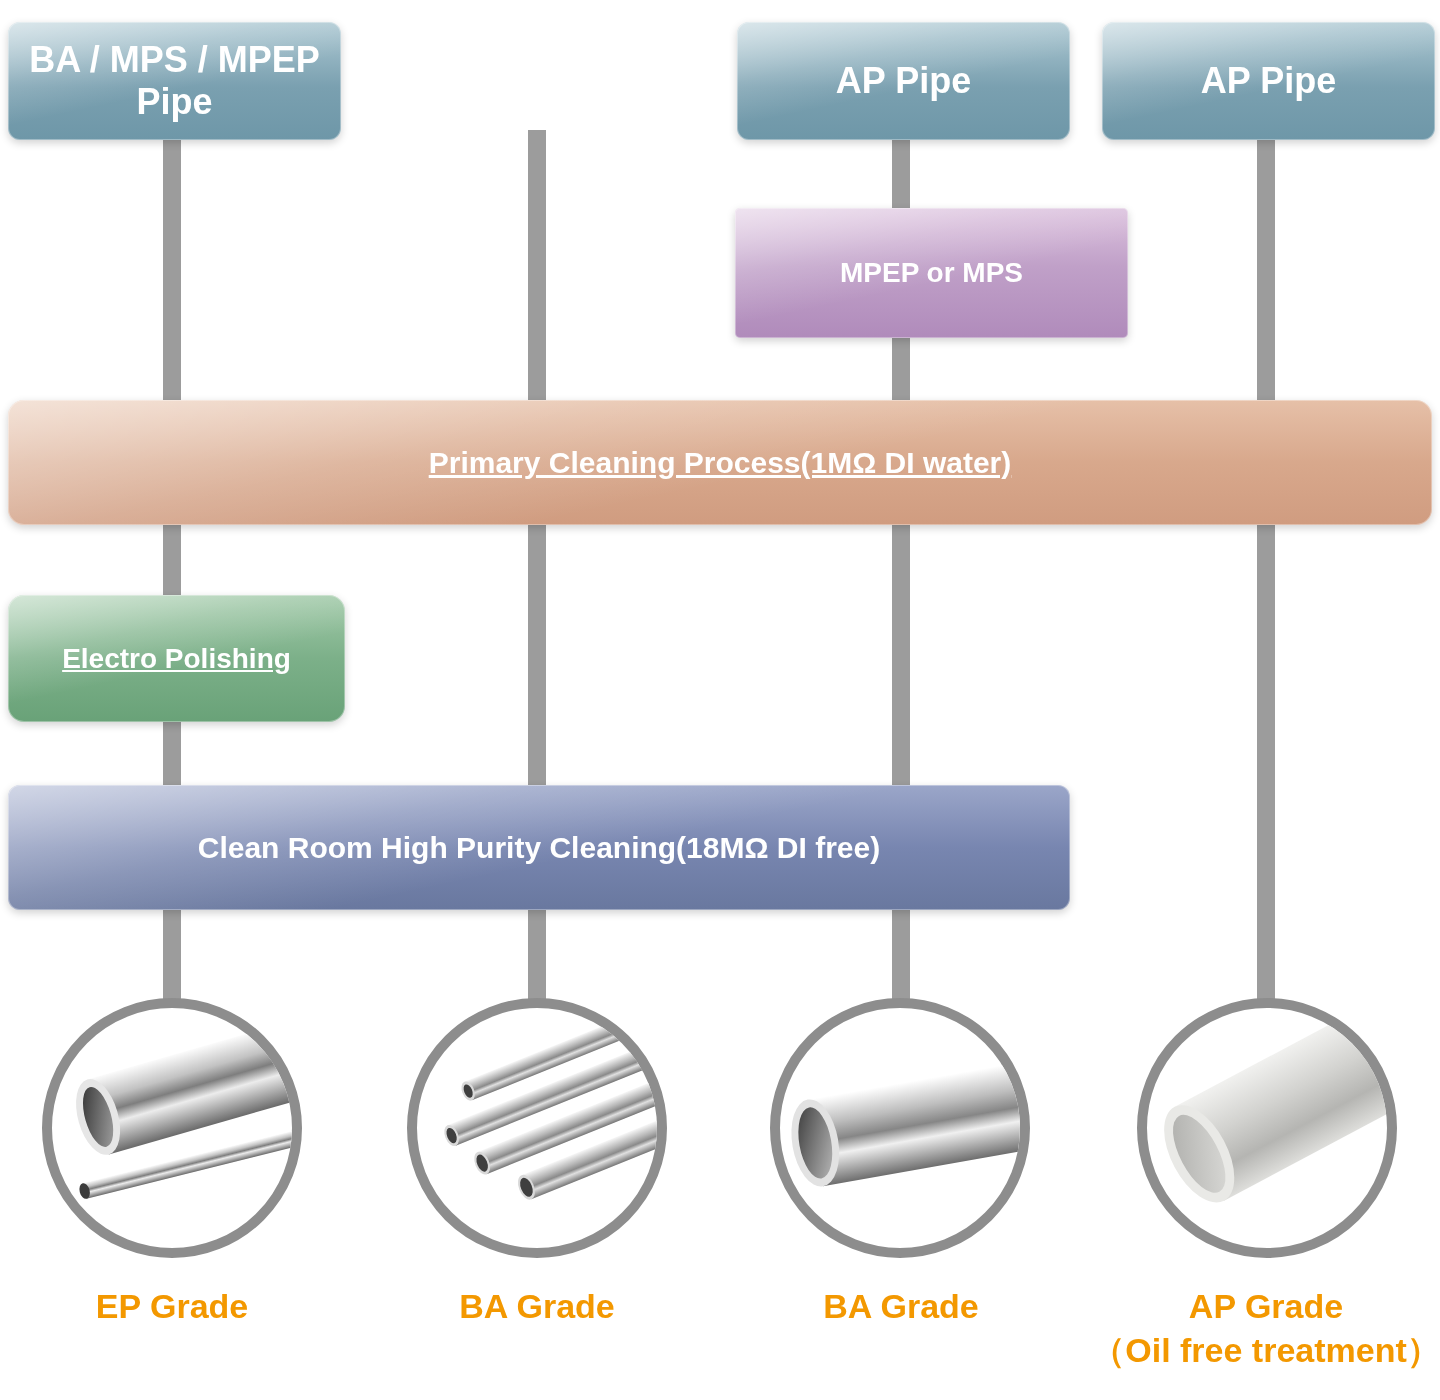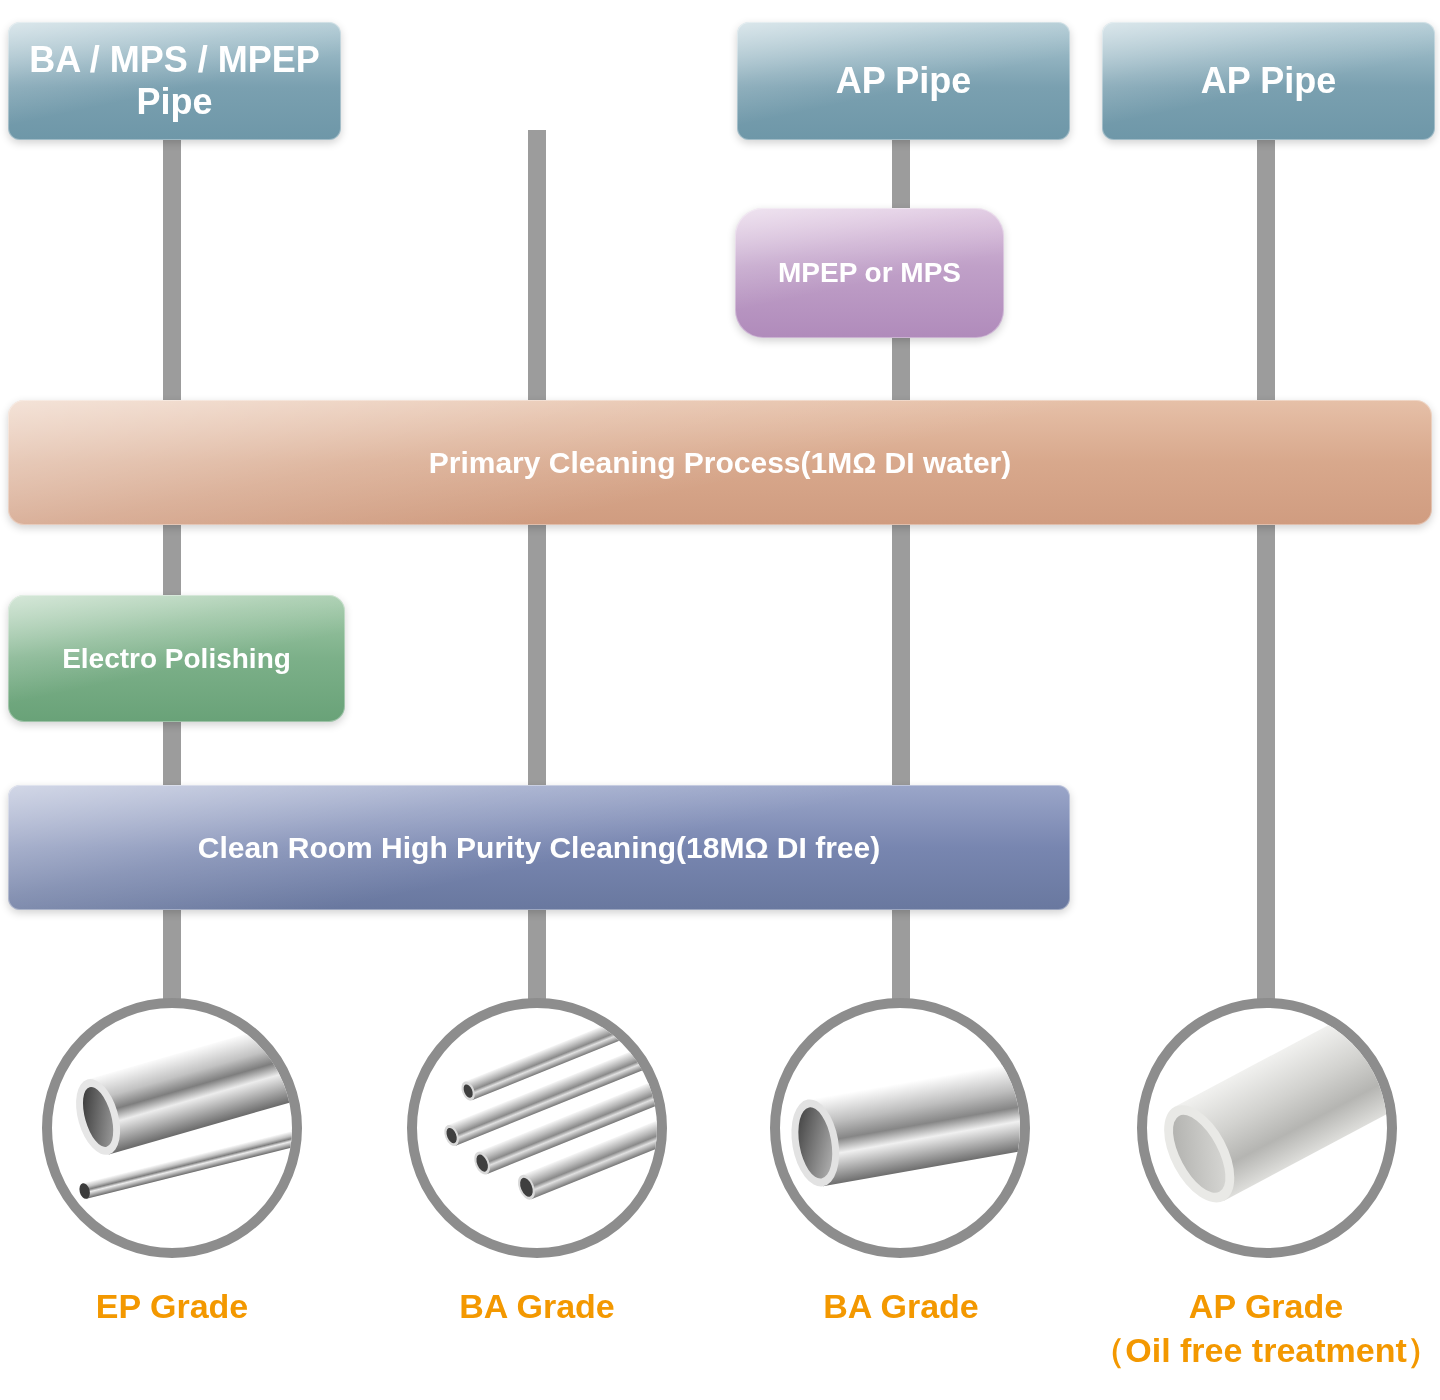--- a/index.html
+++ b/index.html
@@ -23,30 +23,32 @@
     content:"";position:absolute;inset:0;border-radius:inherit;
     background:linear-gradient(168deg, rgba(255,255,255,0.55) 0%, rgba(255,255,255,0.18) 32%, rgba(255,255,255,0) 55%);
     pointer-events:none;
   }
   .node span{position:relative;z-index:1;}
   .top-box{
     top:22px;width:333px;height:118px;font-size:36px;
     background:linear-gradient(180deg,#aec9d3 0%,#7aa0b0 55%,#6e97a8 100%);
   }
   .mpep-box{
-    left:735px;top:208px;width:269px;height:130px;font-size:28px;border-radius:28px;
+    left:735px;top:208px;width:393px;height:130px;font-size:28px;border-radius:5px;
     background:linear-gradient(180deg,#dcc2de 0%,#c0a0c8 45%,#b08bbb 100%);
   }
   .primary-box{
     left:8px;top:400px;width:1424px;height:125px;font-size:30px;border-radius:16px;
     background:linear-gradient(180deg,#e6c0a8 0%,#d8a88c 50%,#d09c80 100%);
+    text-decoration:underline;
   }
   .electro-box{
     left:8px;top:595px;width:337px;height:127px;font-size:28px;border-radius:16px;
     background:linear-gradient(180deg,#a2caa9 0%,#7cb089 50%,#69a278 100%);
+    text-decoration:underline;
   }
   .cleanroom-box{
     left:8px;top:785px;width:1062px;height:125px;font-size:30px;border-radius:12px;
     background:linear-gradient(180deg,#9ba6c9 0%,#7886b0 50%,#69789f 100%);
   }
   
   .pipe-circle{
     position:absolute;top:998px;width:260px;height:260px;border-radius:50%;
     background:#ffffff;border:10px solid #8d8d8d;box-sizing:border-box;
     overflow:hidden;z-index:3;

